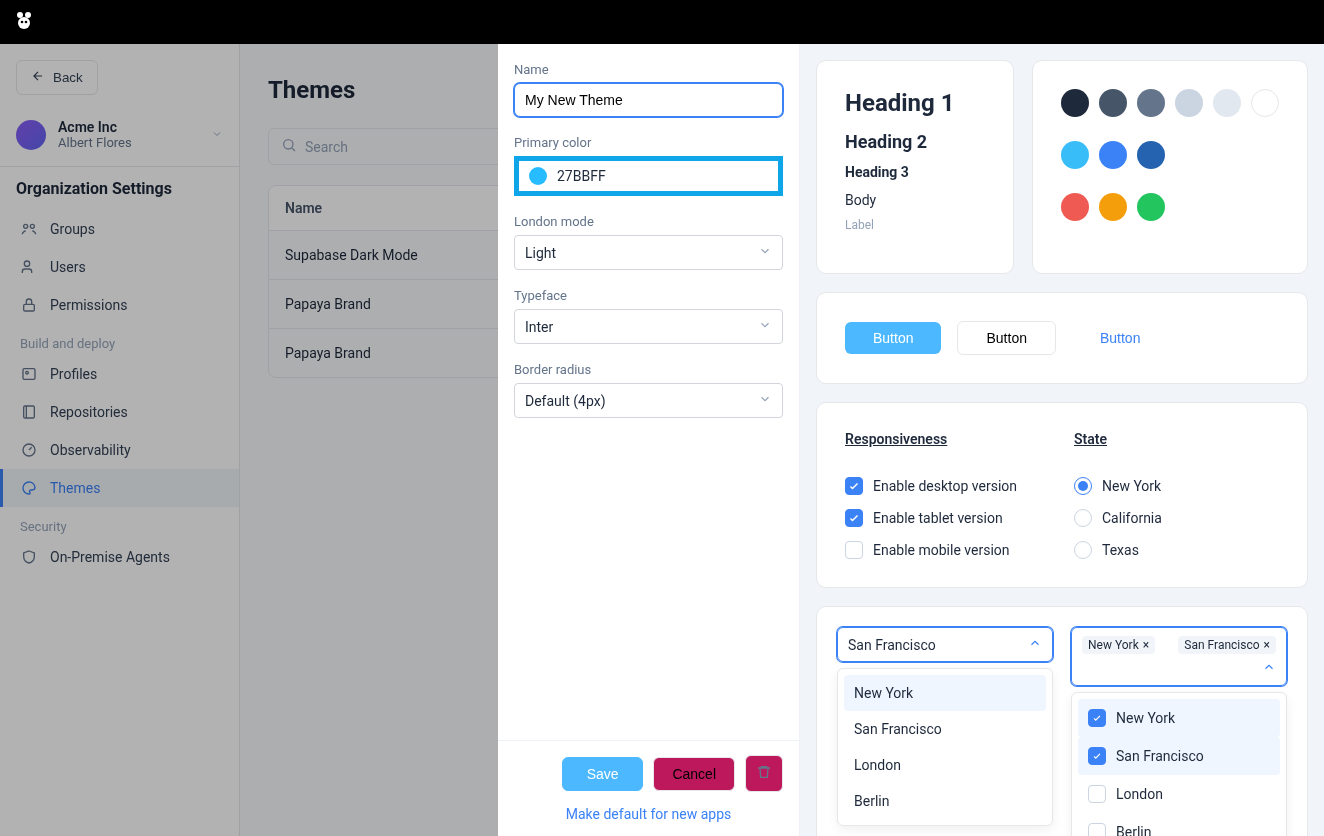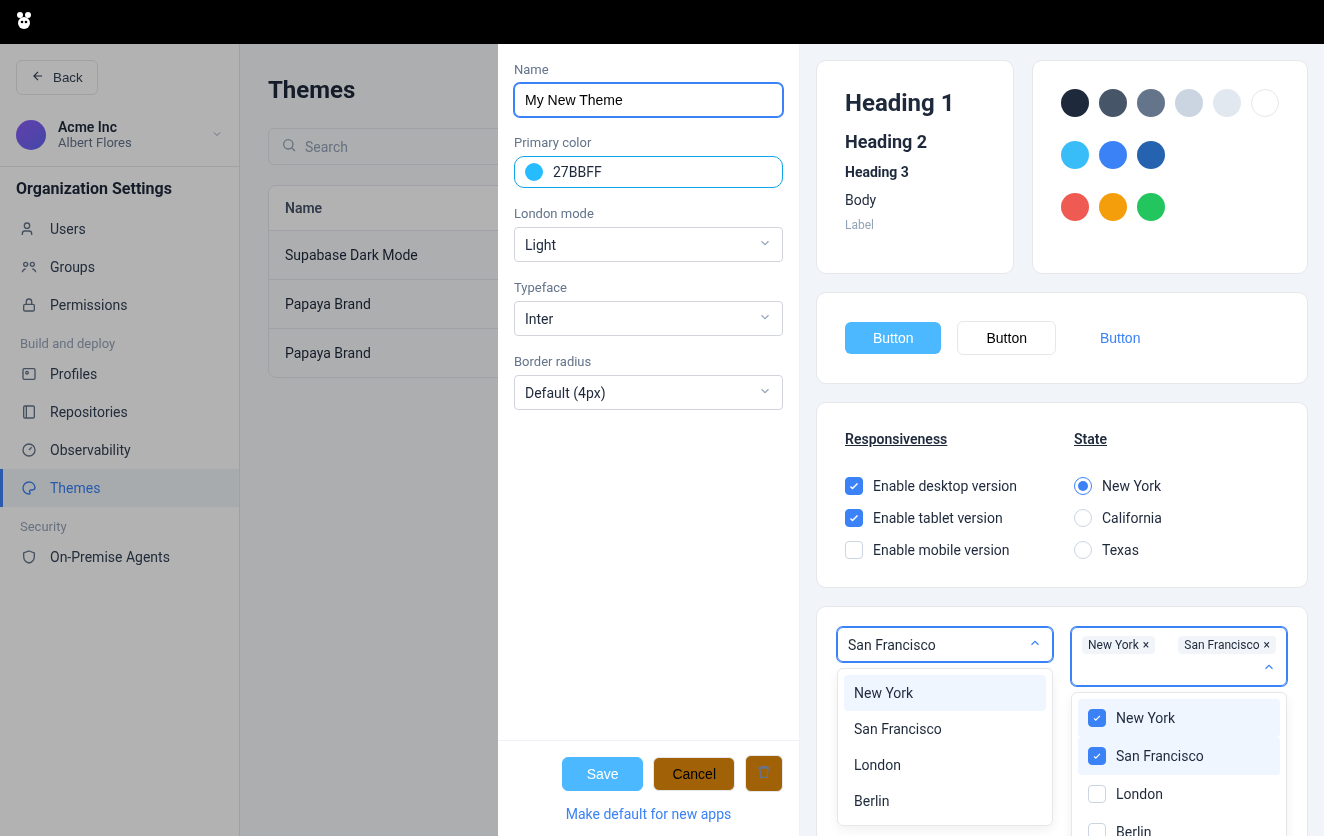--- a/index.html
+++ b/index.html
@@ -28,25 +28,25 @@
   .table-row { padding: 16px; border-top: 1px solid #e5e7eb; background: #f8fafc; }
 
   .scrim { position: fixed; inset: 44px 0 0 0; background: rgba(0,0,0,.30); display: flex; }
   .panel-form { margin-left: auto; width: 302px; background: #fff; display: flex; flex-direction: column; border-right: 1px solid #eef2f6; }
   .panel-body { padding: 18px 16px; flex: 1; overflow: auto; }
   .field-label { color: #64748b; font-size: 13px; margin-bottom: 6px; display: block; }
   .field-group { margin-bottom: 18px; }
   .input { width: 100%; padding: 8px 10px; border: 1px solid #d1d5db; border-radius: 6px; font-size: 14px; }
   .input.focused { border-color: #3b82f6; box-shadow: 0 0 0 1px #3b82f6; }
   .select { display: flex; align-items: center; justify-content: space-between; padding: 8px 10px; border: 1px solid #d1d5db; border-radius: 4px; cursor: pointer; }
-  .color-input { display: flex; align-items: center; gap: 10px; padding: 6px 10px; border: 1px solid #0ea5e9; border-radius: 10px; }
+  .color-input { display: flex; align-items: center; gap: 10px; padding: 6px 10px; border: 5px solid #0ea5e9; border-radius: 0; }
   .swatch-sm { width: 18px; height: 18px; border-radius: 50%; background: #27BBFF; }
   .panel-footer { padding: 14px 16px; border-top: 1px solid #eef2f6; }
   .footer-btns { display: flex; gap: 10px; align-items: center; margin-left: 48px; }
-  .btn { padding: 8px 18px; border-radius: 6px; border: 1px solid #e5e7eb; background: #a16207; cursor: pointer; font-size: 14px; }
+  .btn { padding: 8px 18px; border-radius: 6px; border: 1px solid #e5e7eb; background: #be185d; cursor: pointer; font-size: 14px; }
   .btn.primary { background: #4cb8ff; color: #fff; border-color: #4cb8ff; flex: 1; }
   .btn.icon { width: 38px; padding: 8px; display: flex; align-items: center; justify-content: center; margin-left: auto; }
   .link-btn { color: #3b82f6; text-align: center; display: block; margin-top: 14px; cursor: pointer; }
 
   .preview-col { width: 524px; background: #f1f5f9; overflow: auto; padding: 16px; display: flex; flex-direction: column; gap: 18px; }
   .card { background: #fff; border: 1px solid #e5e7eb; border-radius: 10px; padding: 28px; }
   .dual { display: flex; gap: 18px; }
   .dual .card { flex: 1; }
   .h1 { font-size: 24px; font-weight: 700; margin-bottom: 14px; }
   .h2 { font-size: 18px; font-weight: 700; margin-bottom: 12px; }
@@ -116,35 +116,35 @@
         <svg width="12" height="12" viewBox="0 0 24 24" fill="none" stroke="currentColor" stroke-width="2">
             <path d="M6 9l6 6 6-6"></path>
           </svg>
       </span>
     </div>
     <div class="section-title">Organization Settings</div>
 
     <div class="nav-item">
       <span class="ico">
           <svg width="16" height="16" viewBox="0 0 24 24" fill="none" stroke="currentColor" stroke-width="2">
-            <circle cx="9" cy="7" r="4"></circle>
-            <path d="M2 21v-2a4 4 0 014-4h6a4 4 0 014 4v2"></path>
-          </svg>
-        </span>
-      <span>Users</span>
-    </div>
-    <div class="nav-item">
-      <span class="ico">
-          <svg width="16" height="16" viewBox="0 0 24 24" fill="none" stroke="currentColor" stroke-width="2">
             <circle cx="7" cy="8" r="3"></circle>
             <circle cx="17" cy="8" r="3"></circle>
             <path d="M2 20c0-3 3-5 5-5M22 20c0-3-3-5-5-5"></path>
           </svg>
         </span>
       <span>Groups</span>
+    </div>
+    <div class="nav-item">
+      <span class="ico">
+          <svg width="16" height="16" viewBox="0 0 24 24" fill="none" stroke="currentColor" stroke-width="2">
+            <circle cx="9" cy="7" r="4"></circle>
+            <path d="M2 21v-2a4 4 0 014-4h6a4 4 0 014 4v2"></path>
+          </svg>
+        </span>
+      <span>Users</span>
     </div>
     <div class="nav-item">
       <span class="ico">
           <svg width="16" height="16" viewBox="0 0 24 24" fill="none" stroke="currentColor" stroke-width="2">
             <rect x="4" y="11" width="16" height="10" rx="2"></rect>
             <path d="M8 11V7a4 4 0 018 0v4"></path>
           </svg>
         </span>
       <span>Permissions</span>
     </div>

